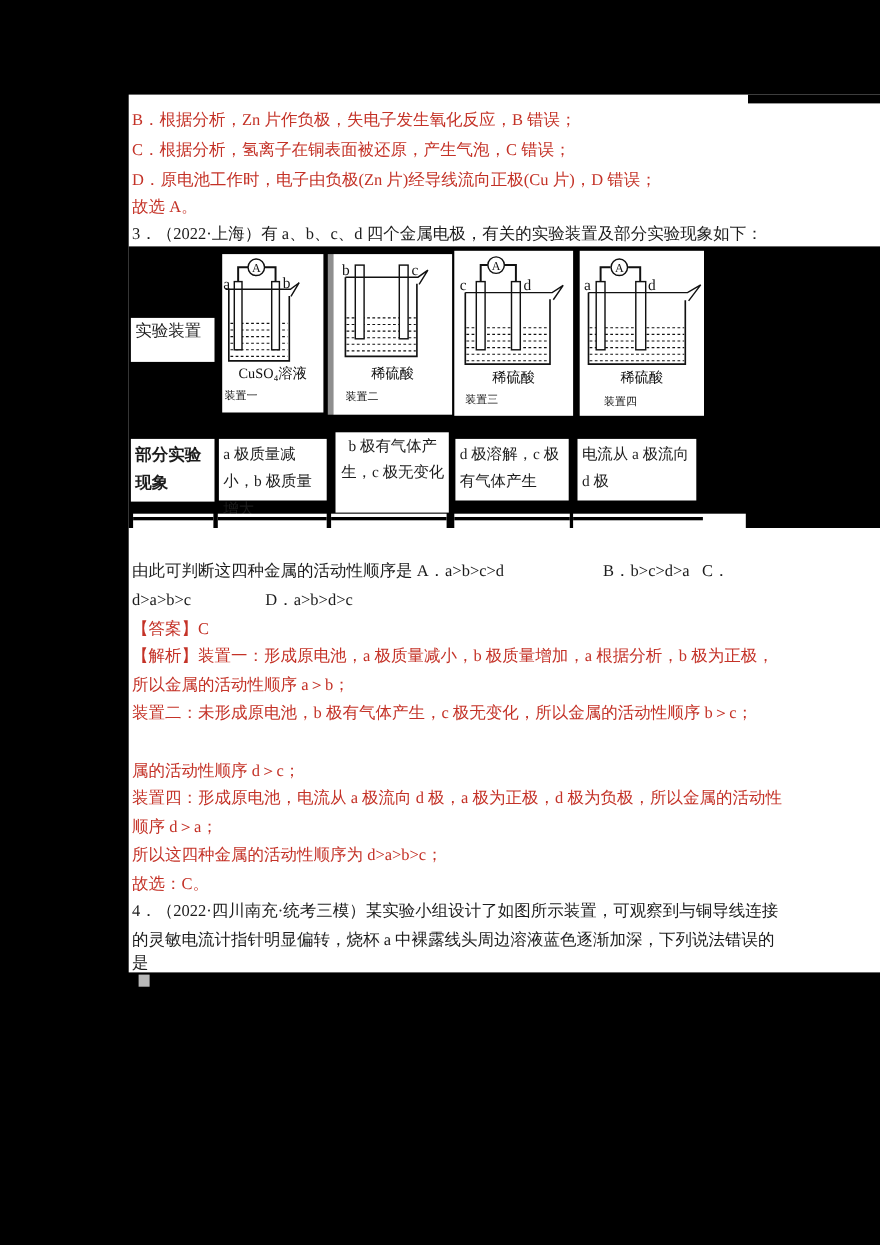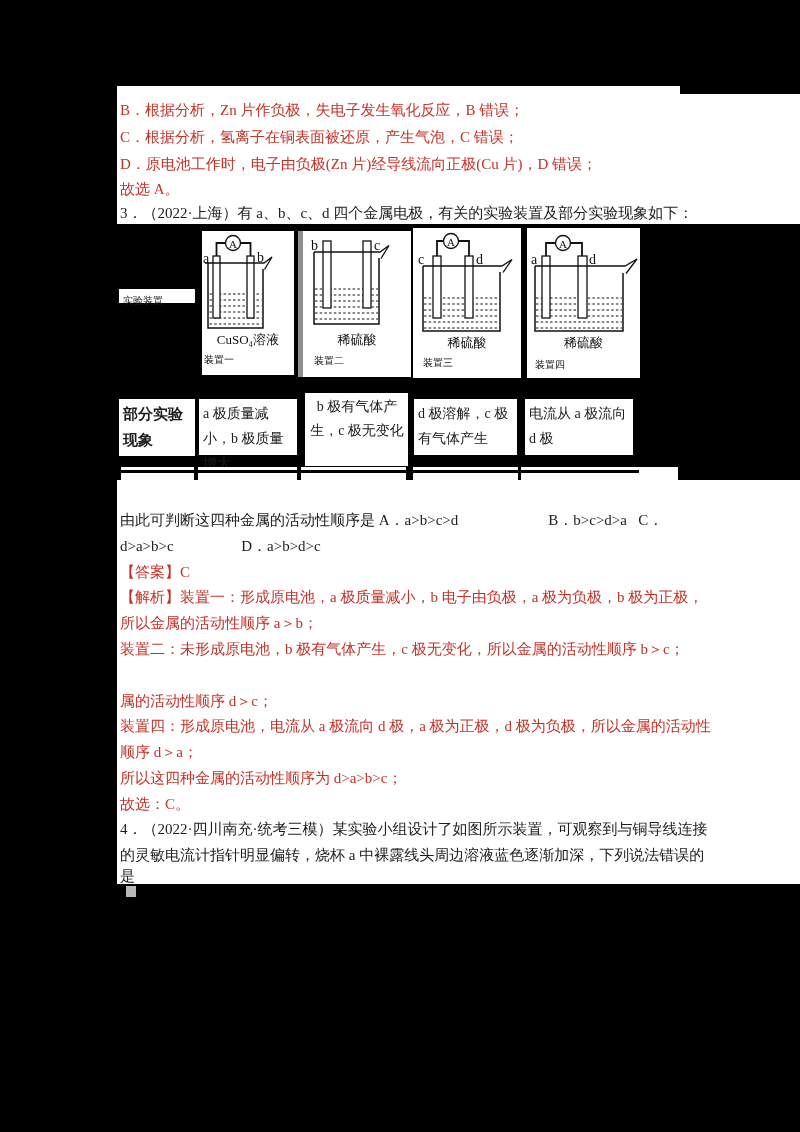--- a/index.html
+++ b/index.html
@@ -33,21 +33,21 @@
   <div class="abs" style="left:680px;top:86px;width:120px;height:8px;background:#000;"></div>
 
   <div class="tline red" style="top:100px">B．根据分析，Zn 片作负极，失电子发生氧化反应，B 错误；</div>
   <div class="tline red" style="top:127px">C．根据分析，氢离子在铜表面被还原，产生气泡，C 错误；</div>
   <div class="tline red" style="top:154px">D．原电池工作时，电子由负极(Zn 片)经导线流向正极(Cu 片)，D 错误；</div>
   <div class="tline red" style="top:179px">故选 A。</div>
   <div class="tline" style="top:203px">3．（2022·上海）有 a、b、c、d 四个金属电极，有关的实验装置及部分实验现象如下：</div>
 
   <div class="abs" style="left:117px;top:224px;width:683px;height:256px;background:#000;"></div>
 
-  <div class="cellbox" style="left:119px;top:289px;width:76px;height:14px;font-size:10px;line-height:20px;">实验装置</div>
+  <div class="cellbox" style="left:119px;top:289px;width:76px;height:40px;font-size:15px;line-height:20px;">实验装置</div>
 
   <div class="abs" style="left:298px;top:231px;width:5px;height:146px;background:#8f8f8f;"></div>
 
   <div class="devbox" style="left:202px;top:231px;width:92px;height:144px;">
     <svg width="92" height="144" viewBox="0 0 92 144">
       <g stroke="#111" stroke-width="1" fill="none">
         <path d="M7.5,63 H59.5 M7.5,69 H59.5 M7.5,75 H59.5 M7.5,81 H59.5 M7.5,87 H59.5 M7.5,93 H59.5" stroke-dasharray="2.5,2.2"></path>
       </g>
       <path d="M6,32 V97 H61 V38" stroke="#111" stroke-width="1.5" fill="none"></path>
       <rect x="11" y="25" width="7" height="62" fill="#fff" stroke="#111" stroke-width="1.3"></rect>
@@ -107,21 +107,21 @@
       <rect x="15" y="28" width="8" height="62" fill="#fff" stroke="#111" stroke-width="1.3"></rect>
       <rect x="51" y="28" width="9" height="62" fill="#fff" stroke="#111" stroke-width="1.3"></rect>
       <path d="M8,38 H98 L110,31 L99,45.5" stroke="#111" stroke-width="1.3" fill="none"></path>
       <path d="M19,28 V15 H28 M55,28 V15 H44" stroke="#111" stroke-width="1.8" fill="none"></path>
       <circle cx="36" cy="15" r="7.5" fill="#fff" stroke="#111" stroke-width="1.3"></circle>
       <text x="36" y="19.5" font-size="11" text-anchor="middle">A</text>
       <text x="4" y="36" font-size="14">a</text>
       <text x="62" y="36" font-size="14">d</text>
     </svg>
     <div class="devsol" style="top:106px;">稀硫酸</div>
-    <div class="devcap" style="left:8px;top:130px;">装置四</div>
+    <div class="devcap" style="left:22px;top:130px;">装置四</div>
   </div>
 
   <div class="cellbox" style="left:119px;top:399px;width:76px;height:57px;font-size:15px;line-height:26px;font-weight:bold;">部分实验现象</div>
   <div class="cellbox" style="left:199px;top:399px;width:98px;height:56px;">a 极质量减小，b 极质量增大</div>
   <div class="cellbox" style="left:305px;top:393px;width:103px;height:73px;line-height:24px;text-align:center;">b 极有气体产生，c 极无变化</div>
   <div class="cellbox" style="left:414px;top:399px;width:103px;height:56px;">d 极溶解，c 极有气体产生</div>
   <div class="cellbox" style="left:525px;top:399px;width:108px;height:56px;">电流从 a 极流向 d 极</div>
 
   <div class="bseg" style="left:121px;top:467px;width:73px;">
       <div class="bline" style="width:73px;"></div>
@@ -135,21 +135,21 @@
   <div class="bseg" style="left:413px;top:467px;width:105px;">
       <div class="bline" style="width:105px;"></div>
     </div>
   <div class="bseg" style="left:521px;top:467px;width:157px;">
       <div class="bline" style="width:118px;"></div>
     </div>
 
   <div class="tline" style="top:510px">由此可判断这四种金属的活动性顺序是 A．a&gt;b&gt;c&gt;d                        B．b&gt;c&gt;d&gt;a   C．</div>
   <div class="tline" style="top:536px">d&gt;a&gt;b&gt;c                  D．a&gt;b&gt;d&gt;c</div>
   <div class="tline red" style="top:562px">【答案】C</div>
-  <div class="tline red" style="top:587px">【解析】装置一：形成原电池，a 极质量减小，b 电子由负极，a 极为负极，b 极为正极，</div>
+  <div class="tline red" style="top:587px">【解析】装置一：形成原电池，a 极质量减小，b 极质量增加，a 根据分析，b 极为正极，</div>
   <div class="tline red" style="top:613px">所以金属的活动性顺序 a＞b；</div>
   <div class="tline red" style="top:639px">装置二：未形成原电池，b 极有气体产生，c 极无变化，所以金属的活动性顺序 b＞c；</div>
   <div class="tline red" style="top:691px">属的活动性顺序 d＞c；</div>
   <div class="tline red" style="top:716px">装置四：形成原电池，电流从 a 极流向 d 极，a 极为正极，d 极为负极，所以金属的活动性</div>
   <div class="tline red" style="top:742px">顺序 d＞a；</div>
   <div class="tline red" style="top:768px">所以这四种金属的活动性顺序为 d&gt;a&gt;b&gt;c；</div>
   <div class="tline red" style="top:794px">故选：C。</div>
 
   <div class="tline" style="top:819px">4．（2022·四川南充·统考三模）某实验小组设计了如图所示装置，可观察到与铜导线连接</div>
   <div class="tline" style="top:845px">的灵敏电流计指针明显偏转，烧杯 a 中裸露线头周边溶液蓝色逐渐加深，下列说法错误的</div>

